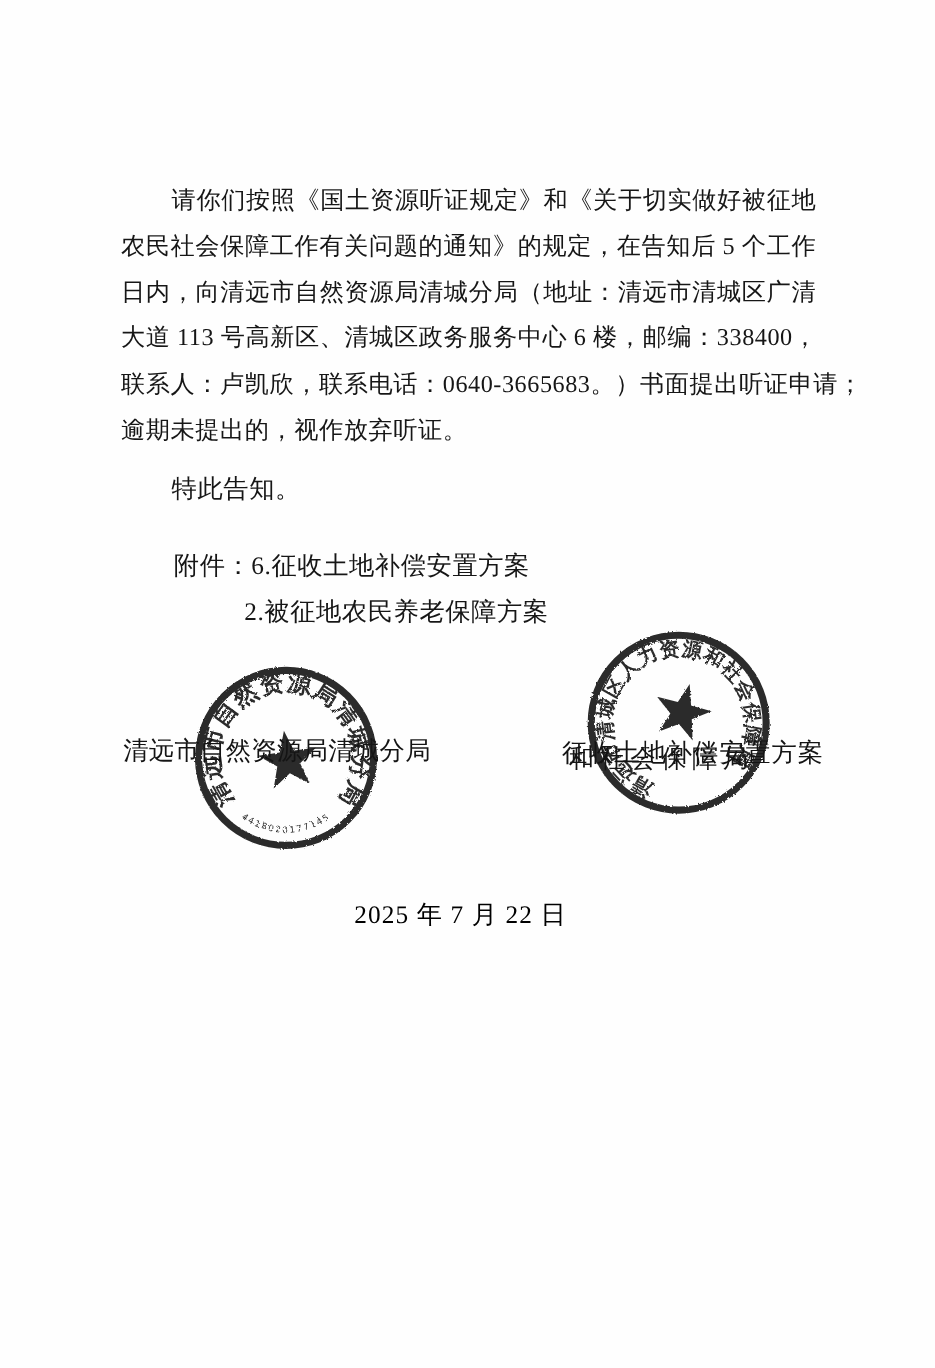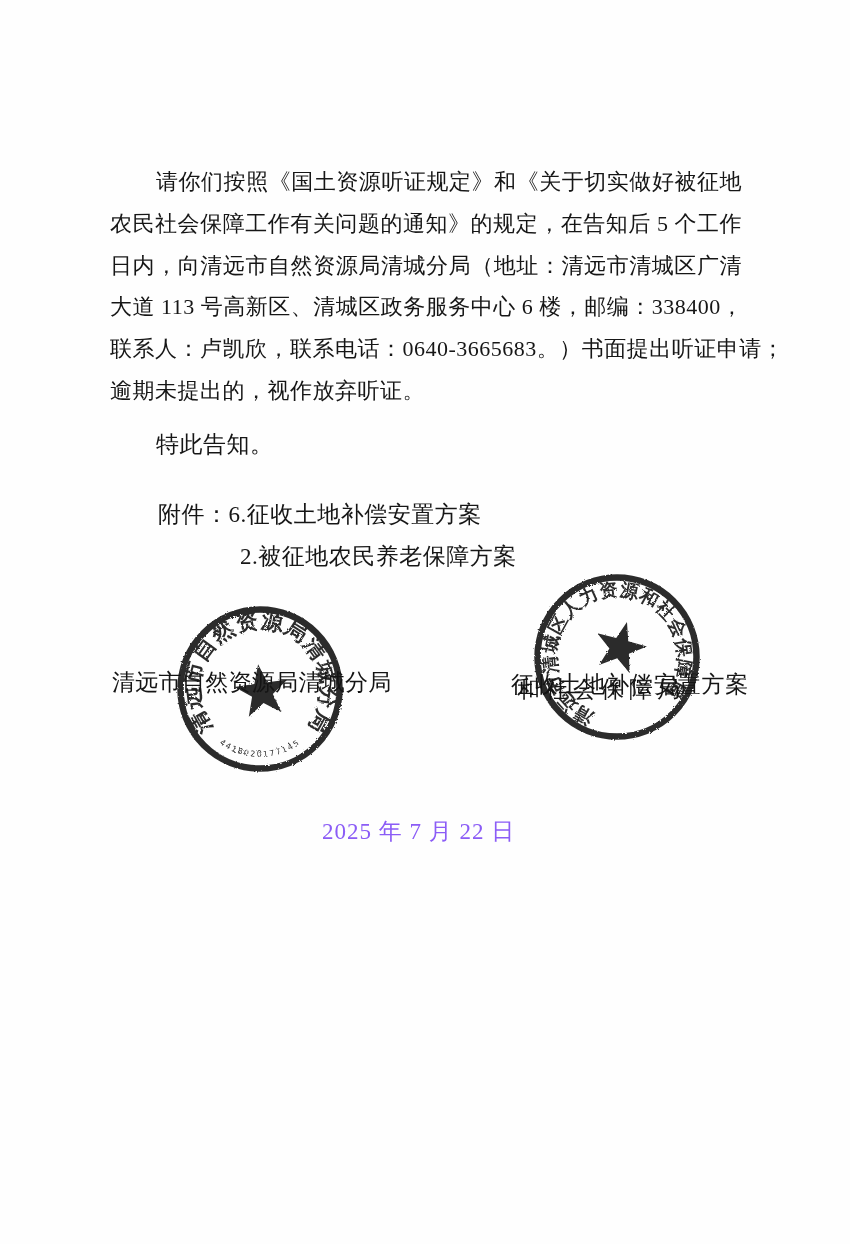--- a/index.html
+++ b/index.html
@@ -40,21 +40,21 @@
   
   .attachblock {
     position: absolute;
     left: 158px;
     top: 494px;
     font-size: 23px;
     line-height: 42px;
     letter-spacing: 0.5px;
     white-space: nowrap;
   }
-  .attach-line2 { margin-left: 82px; }
+  .attach-line2 { margin-left: 64px; }
   
   .seal {
     position: absolute;
     width: 172px;
     height: 172px;
     z-index: 1;
     opacity: 0.93;
   }
   .seal-left-box  { left: 174px; top: 603px; }
   .seal-right-box { left: 531px; top: 571px; }
@@ -88,21 +88,21 @@
   .sig-right-1 { left: 511px; top: 671px; letter-spacing: 0.8px; }
   .sig-right-2 { left: 517px; top: 676px; letter-spacing: 5px; }
   
   .issue-date {
     position: absolute;
     left: 322px;
     top: 816px;
     font-size: 23px;
     letter-spacing: 1px;
     white-space: nowrap;
-    color: #8b5cf6;
+    color: #000000;
   }
 </style>
 </head>
 <body>
 
 <div class="page">
 
   <div class="textblock">
     <div class="bodyline first">请你们按照《国土资源听证规定》和《关于切实做好被征地</div>
     <div class="bodyline">农民社会保障工作有关问题的通知》的规定，在告知后 5 个工作</div>

